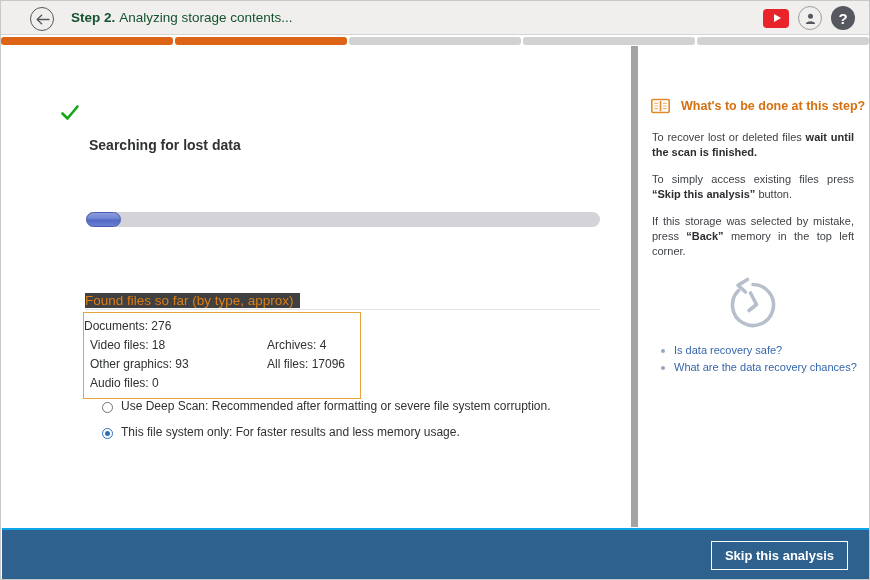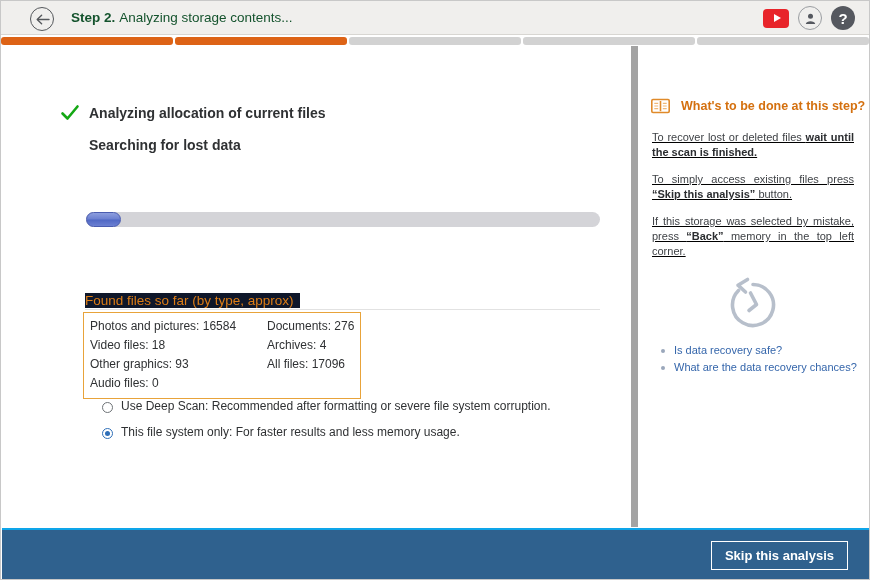--- a/index.html
+++ b/index.html
@@ -191,21 +191,21 @@
     color: #4b4d50;
     white-space: nowrap;
   }
 
   .found-heading {
     position: absolute;
     left: 83px; top: 247px;
     font-size: 13.5px;
     color: #dd7d16;
     white-space: nowrap;
-    background: #0f172a;
+    background: #404040;
     padding-right: 6px;
     z-index: 2;
   }
   .found-rule {
     position: absolute;
     left: 83px; top: 263px;
     width: 515px;
     height: 1px;
     background: #e2e2e2;
   }
@@ -291,21 +291,20 @@
   }
   .side-head .side-head-text {
     font-size: 12.5px;
     font-weight: bold;
     color: #d4700f;
     margin-left: 11px;
     white-space: nowrap;
   }
   .side-body {
     margin: 16px 14px 12px 14px;
-    text-decoration: underline;
   }
   .side-para {
     font-size: 11px;
     color: #3f4246;
     line-height: 15px;
     margin: 0 0 12px 0;
     text-align: justify;
   }
   .side-para b { font-weight: bold; color: #2b2d30; }
 
@@ -417,35 +416,33 @@
   </div>
 
   <div class="main">
 
     <div class="left-pane">
 
       <div class="task-row">
         <svg class="check-mark" viewBox="0 0 20 20" aria-hidden="true">
           <path d="M2.5 10.5 L7.5 15.5 L17.5 3.5" stroke="#14a814" stroke-width="2.6" fill="none" stroke-linecap="round" stroke-linejoin="round"></path>
         </svg>
-        <span class="task-done-label">Analyzing allocation of current files</span>
       </div>
 
       <div class="task-current">Searching for lost data</div>
 
       <div class="progress-track">
         <div class="progress-fill" id="progress-fill" style="width: 6.8%;"></div>
       </div>
 
       <div class="found-rule"></div>
       <div class="found-heading">Found files so far (by type, approx)</div>
 
       <div class="found-box" id="found-box">
           <div class="found-row">
-            <div class="found-col-a">Photos and pictures: 16584</div>
             <div class="found-col-b">Documents: 276</div>
           </div>
           <div class="found-row">
             <div class="found-col-a">Video files: 18</div>
             <div class="found-col-b">Archives: 4</div>
           </div>
           <div class="found-row">
             <div class="found-col-a">Other graphics: 93</div>
             <div class="found-col-b">All files: 17096</div>
           </div>

